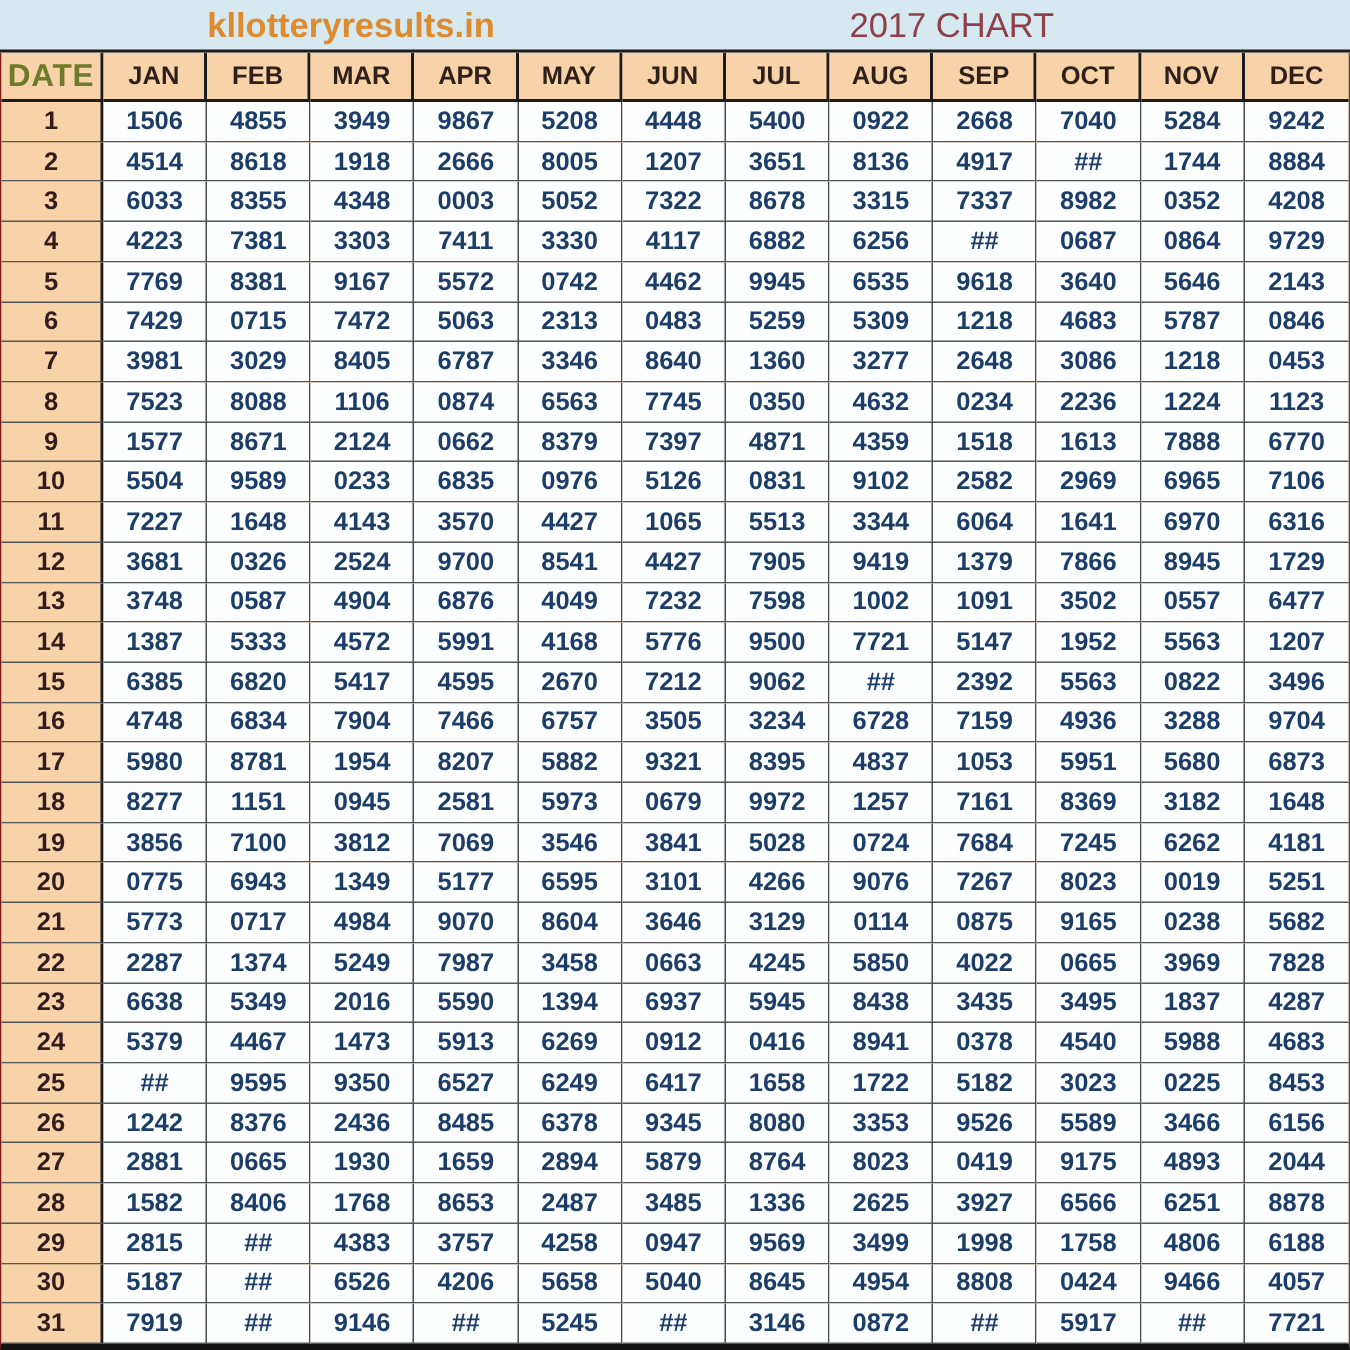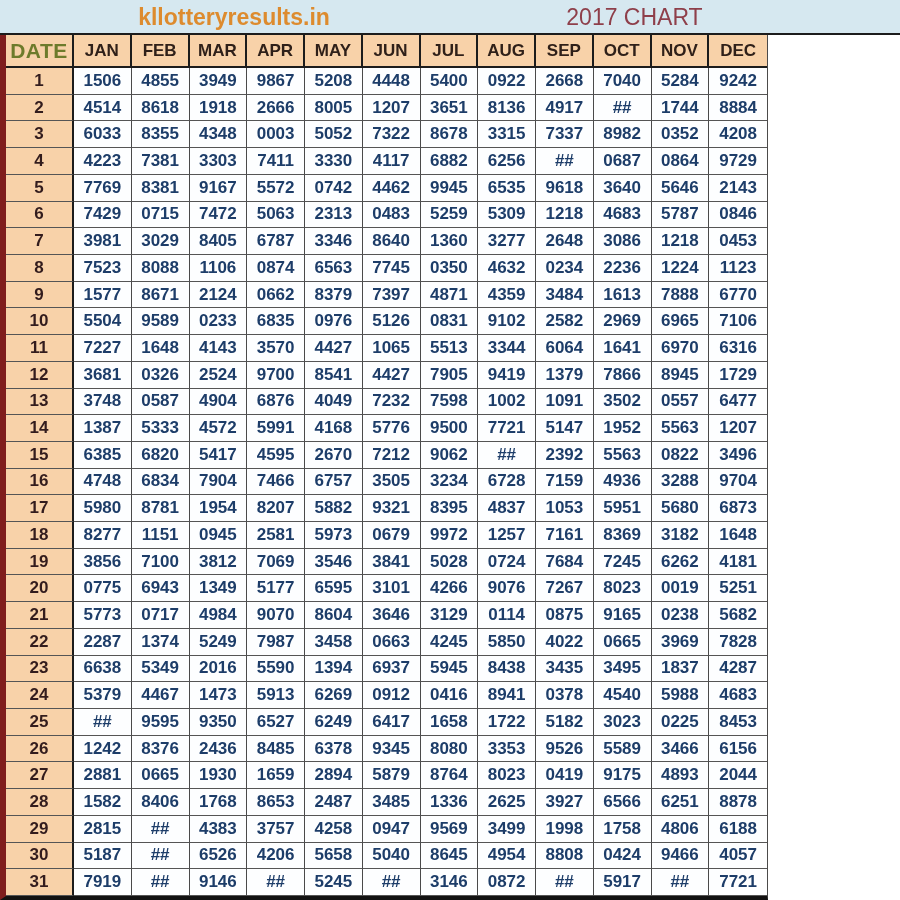--- a/index.html
+++ b/index.html
@@ -45,23 +45,23 @@
     font-size: 23px;
     font-weight: 400;
     white-space: nowrap;
   }
   
   .chart-table {
     flex: 1 1 auto;
     display: grid;
     grid-template-columns: 68px repeat(12, 1fr);
     grid-template-rows: 33px repeat(31, 1fr);
-    width: 768px;
+    width: 900px;
     box-sizing: border-box;
-    border-left: 6px solid #7f1d1d;
+    border-left: 1px solid #7f1d1d;
     border-right: 1px solid #4a4a4a;
     border-bottom: 4px solid #121212;
     background: #fdba74;
   }
   .cell {
     display: flex;
     align-items: center;
     justify-content: center;
     border-right: 1px solid #4a4a4a;
     border-bottom: 1px solid #555555;
@@ -228,21 +228,21 @@
       <div class="cell valuecell">1123</div>
       <div class="cell datecell">9</div>
       <div class="cell valuecell">1577</div>
       <div class="cell valuecell">8671</div>
       <div class="cell valuecell">2124</div>
       <div class="cell valuecell">0662</div>
       <div class="cell valuecell">8379</div>
       <div class="cell valuecell">7397</div>
       <div class="cell valuecell">4871</div>
       <div class="cell valuecell">4359</div>
-      <div class="cell valuecell">3484</div>
+      <div class="cell valuecell">1518</div>
       <div class="cell valuecell">1613</div>
       <div class="cell valuecell">7888</div>
       <div class="cell valuecell">6770</div>
       <div class="cell datecell">10</div>
       <div class="cell valuecell">5504</div>
       <div class="cell valuecell">9589</div>
       <div class="cell valuecell">0233</div>
       <div class="cell valuecell">6835</div>
       <div class="cell valuecell">0976</div>
       <div class="cell valuecell">5126</div>

